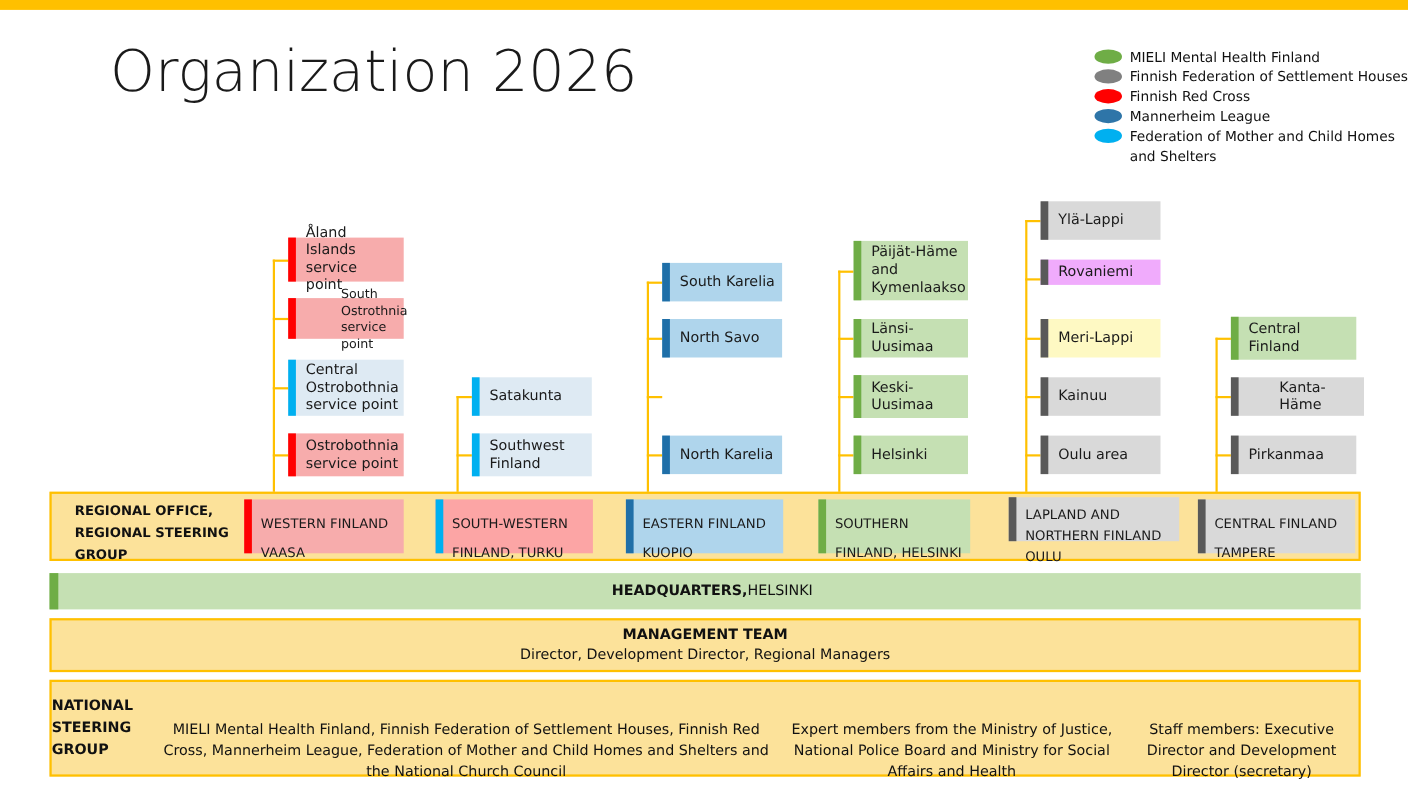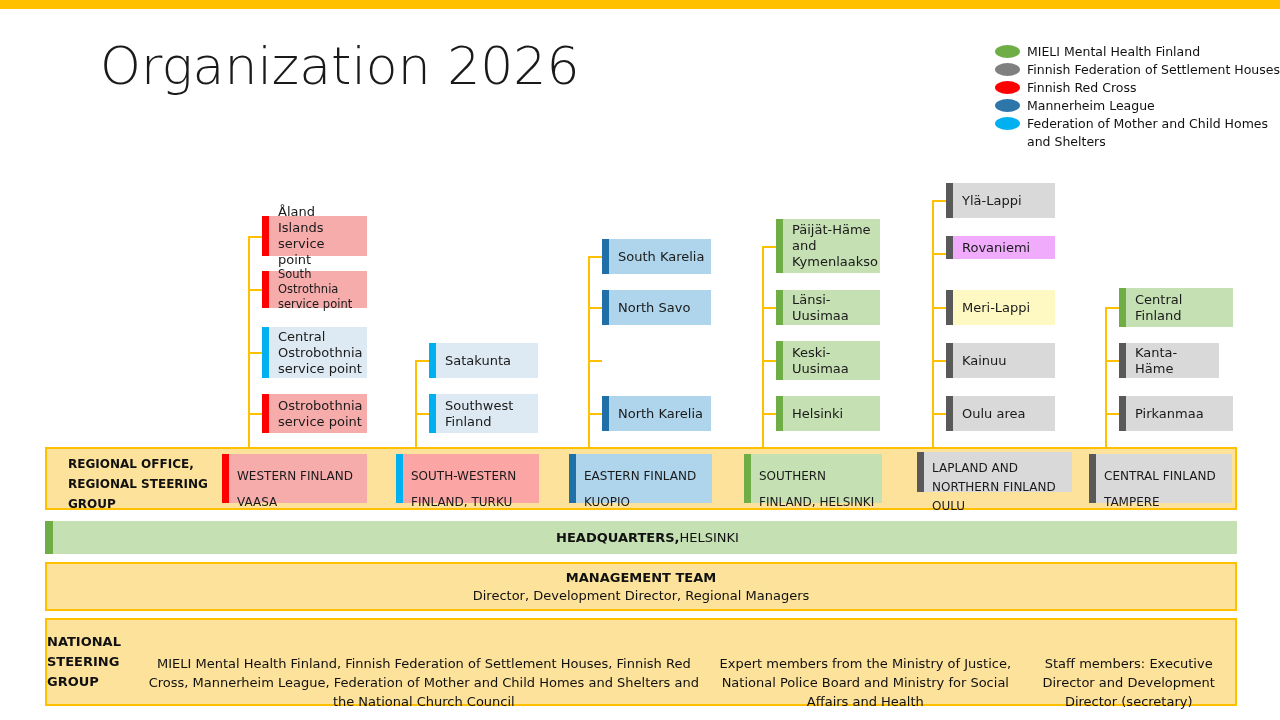--- a/index.html
+++ b/index.html
@@ -143,21 +143,21 @@
   <div class="vline" style="left:248px;top:236px;height:212px;"></div>
   <div class="hline" style="left:248px;top:236px;width:14px;"></div>
   <div class="hline" style="left:248px;top:289px;width:14px;"></div>
   <div class="hline" style="left:248px;top:352px;width:14px;"></div>
   <div class="hline" style="left:248px;top:413px;width:14px;"></div>
 
   <div class="node" style="left:262px;top:216px;width:105px;height:40px;background:#F7ACAC;">
     <span class="accent" style="background:#FF0000"></span>
     <span class="ntext">Åland Islands service point</span>
   </div>
-  <div class="node small" style="left:262px;top:271px;width:105px;height:37px;background:#F7ACAC;">
+  <div class="node small" style="left:262px;top:271px;width:105px;height:37px;background:#F7ACAC;padding-left:32px;">
     <span class="accent" style="background:#FF0000"></span>
     <span class="ntext">South Ostrothnia service point</span>
   </div>
   <div class="node" style="left:262px;top:327px;width:105px;height:51px;background:#DEEAF3;">
     <span class="accent" style="background:#00B0F0"></span>
     <span class="ntext">Central Ostrobothnia service point</span>
   </div>
   <div class="node" style="left:262px;top:394px;width:105px;height:39px;background:#F7ACAC;">
     <span class="accent" style="background:#FF0000"></span>
     <span class="ntext">Ostrobothnia service point</span>
@@ -248,21 +248,21 @@
 
   <div class="vline" style="left:1105px;top:307px;height:141px;"></div>
   <div class="hline" style="left:1105px;top:307px;width:14px;"></div>
   <div class="hline" style="left:1105px;top:360px;width:14px;"></div>
   <div class="hline" style="left:1105px;top:413px;width:14px;"></div>
 
   <div class="node" style="left:1119px;top:288px;width:114px;height:39px;background:#C5E0B3;">
     <span class="accent" style="background:#6FAD46"></span>
     <span class="ntext">Central Finland</span>
   </div>
-  <div class="node" style="left:1119px;top:343px;width:100px;height:35px;background:#D9D9D9;">
+  <div class="node" style="left:1119px;top:343px;width:121px;height:35px;background:#D9D9D9;padding-left:28px;">
     <span class="accent" style="background:#595959"></span>
     <span class="ntext">Kanta-Häme</span>
   </div>
   <div class="node" style="left:1119px;top:396px;width:114px;height:35px;background:#D9D9D9;">
     <span class="accent" style="background:#595959"></span>
     <span class="ntext">Pirkanmaa</span>
   </div>
 </div>
 
 <div class="band-regional"></div>

